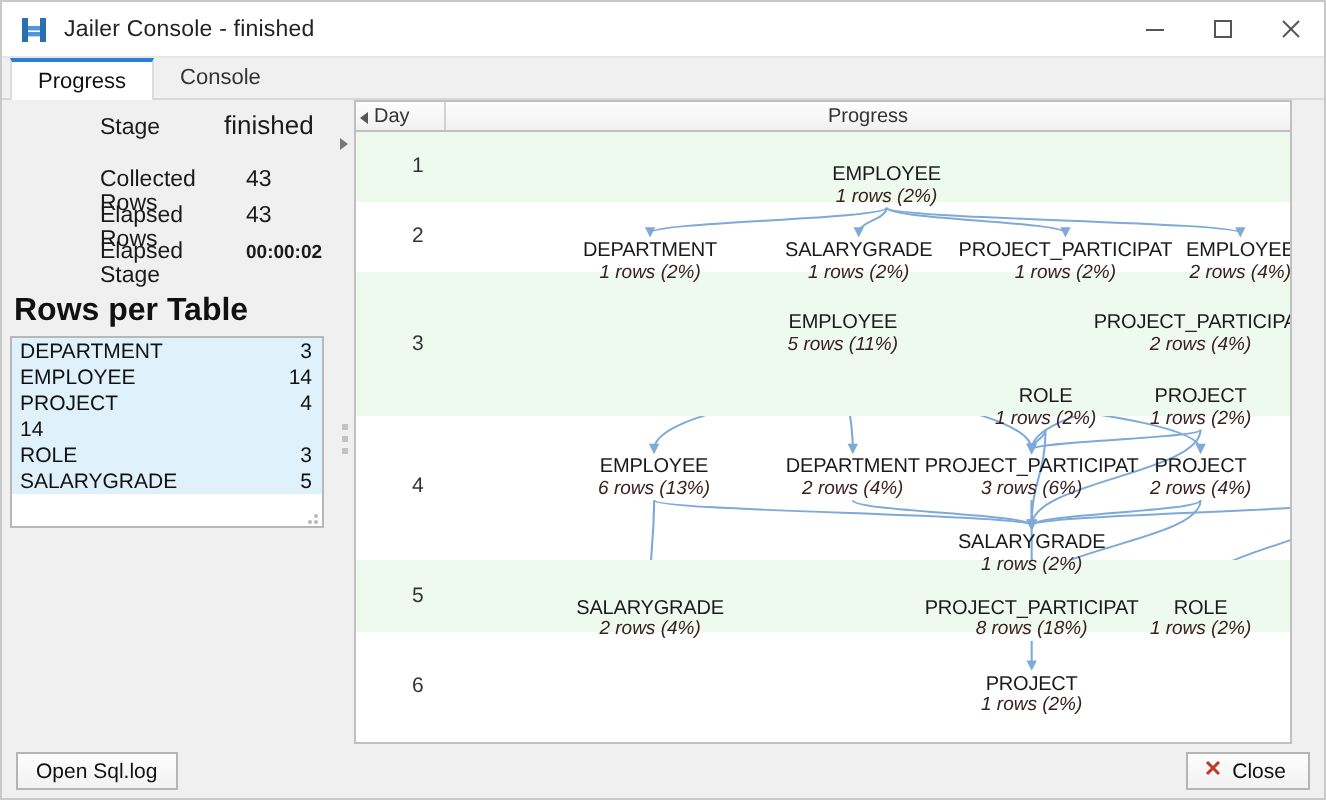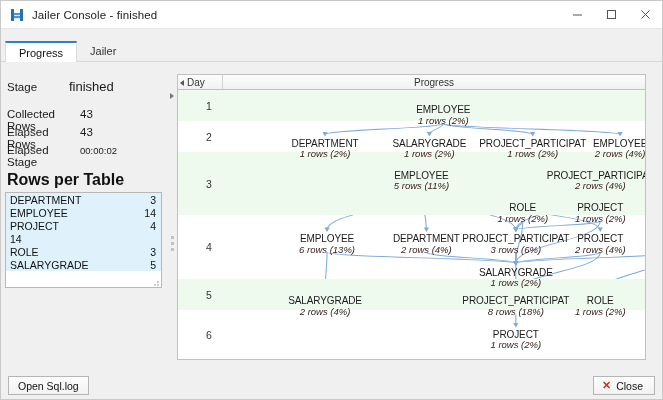--- a/index.html
+++ b/index.html
@@ -4,21 +4,21 @@
 <style>
   * { box-sizing: border-box; margin:0; padding:0; }
   html,body { width:663px; height:400px; overflow:hidden; }
   body {
     font-family: "Liberation Sans", sans-serif;
     font-size: 11px;
     background:#f0f0f0;
     color:#1a1a1a;
   }
   .window { width:663px; height:400px; background:#f0f0f0; display:flex; flex-direction:column;
-            border:1px solid #c9c9c9; position:relative;gap:12px; }
+            border:1px solid #c9c9c9; position:relative; }
 
   
   .titlebar { height:28px; background:#ffffff; display:flex; align-items:center;
               border-bottom:1px solid #e6e6e6; flex:none; }
   .titlebar .app-icon { width:16px; height:16px; margin-left:8px; margin-right:7px; flex:none;
                         position:relative; }
   .titlebar .app-icon svg { display:block; }
   .titlebar .title { font-size:11.5px; color:#222; letter-spacing:.1px; }
   .winbtns { margin-left:auto; display:flex; height:28px; }
   .winbtn { width:34px; height:28px; display:flex; align-items:center; justify-content:center;
@@ -31,29 +31,29 @@
   .tab { height:20px; padding:0 13px; display:flex; align-items:center; font-size:11px;
          color:#333; background:transparent; position:relative; }
   .tab.active { background:#ffffff; border-top:2px solid #2a7fd4; border-left:1px solid #dcdcdc;
                 border-right:1px solid #dcdcdc; color:#111; height:21px; margin-bottom:-1px; }
 
   
   .content { flex:1; display:flex; background:#f0f0f0; position:relative; overflow:hidden; }
 
   
   .leftpane { width:167px; flex:none; background:#f0f0f0; position:relative; padding-top:5px; }
-  .stat { display:flex; align-items:baseline; padding:0 0 0 6px; height:18px; }
+  .stat { display:flex; align-items:baseline; padding:0 0 0 6px; height:18px;margin-left:43px; }
   .stat .k { font-size:11.5px; color:#1a1a1a; }
   .stat .v { font-size:11.5px; color:#1a1a1a; }
   .row-stage { height:22px; }
   .row-stage .k { width:62px; }
   .row-stage .v { font-size:13px; }
   .row-cr { margin-top:7px; }
   .row-cr .k, .row-er .k, .row-et .k { width:73px; }
-  .row-et .v { font-size:9.5px; }
+  .row-et .v { font-size:9.5px;font-weight:bold; }
 
   .rpt-title { font-size:16px; font-weight:bold; color:#111; padding:9px 0 3px 6px; }
   .tablebox { margin:0 6px 0 4px; border:1px solid #b8b8b8; background:#ffffff; height:96px;
               overflow:hidden; position:relative; }
   .trow { display:flex; justify-content:space-between; background:#dff2fb; height:13px;
           align-items:center; padding:0 5px 0 4px; font-size:10.5px; color:#111; }
   .trow .num { font-variant-numeric:tabular-nums; }
   .tb-corner { position:absolute; right:2px; bottom:1px; width:6px; height:6px; }
   .tb-corner i { position:absolute; width:2px; height:2px; background:#b9b9b9; border-radius:50%; }
 
@@ -129,21 +129,21 @@
           </svg>
       </div>
     </div>
   </div>
 
   <div class="tabbar">
     <div class="tab active">
       <span>Progress</span>
     </div>
     <div class="tab">
-      <span>Jailer</span>
+      <span>Console</span>
     </div>
   </div>
 
   <div class="content">
 
     <div class="leftpane">
       <div class="stat row-stage">
         <span class="k">Stage</span>
         <span class="v">finished</span>
       </div>

